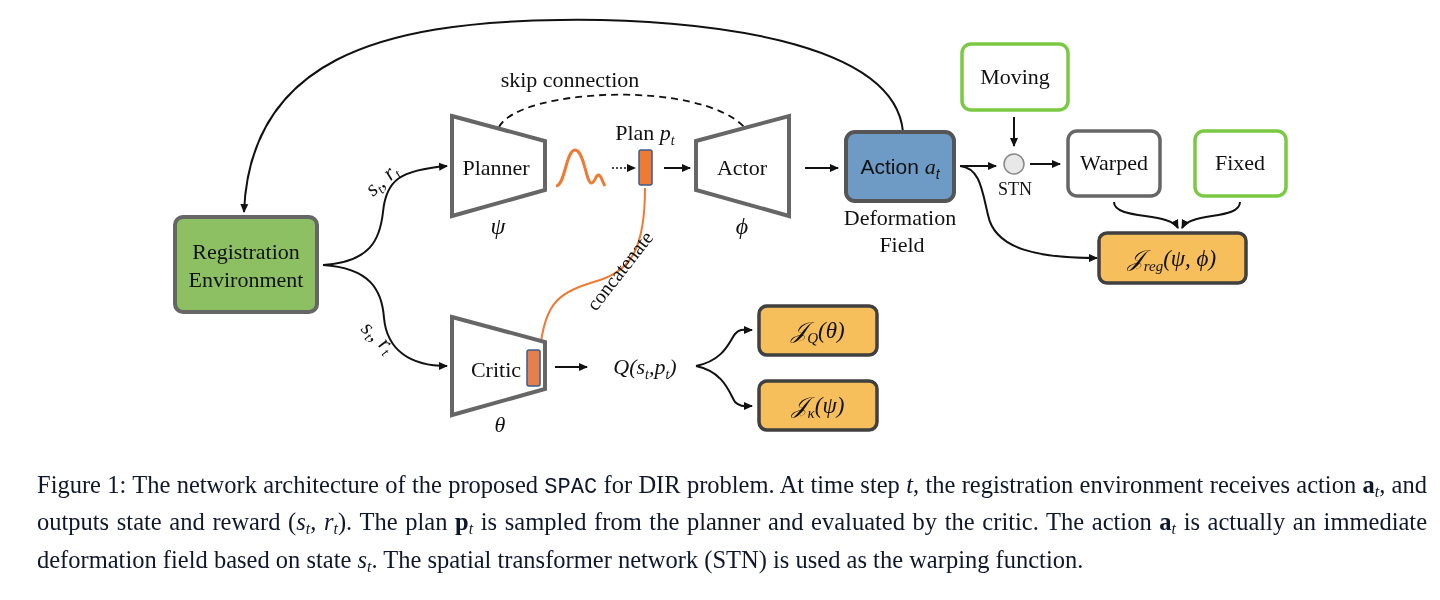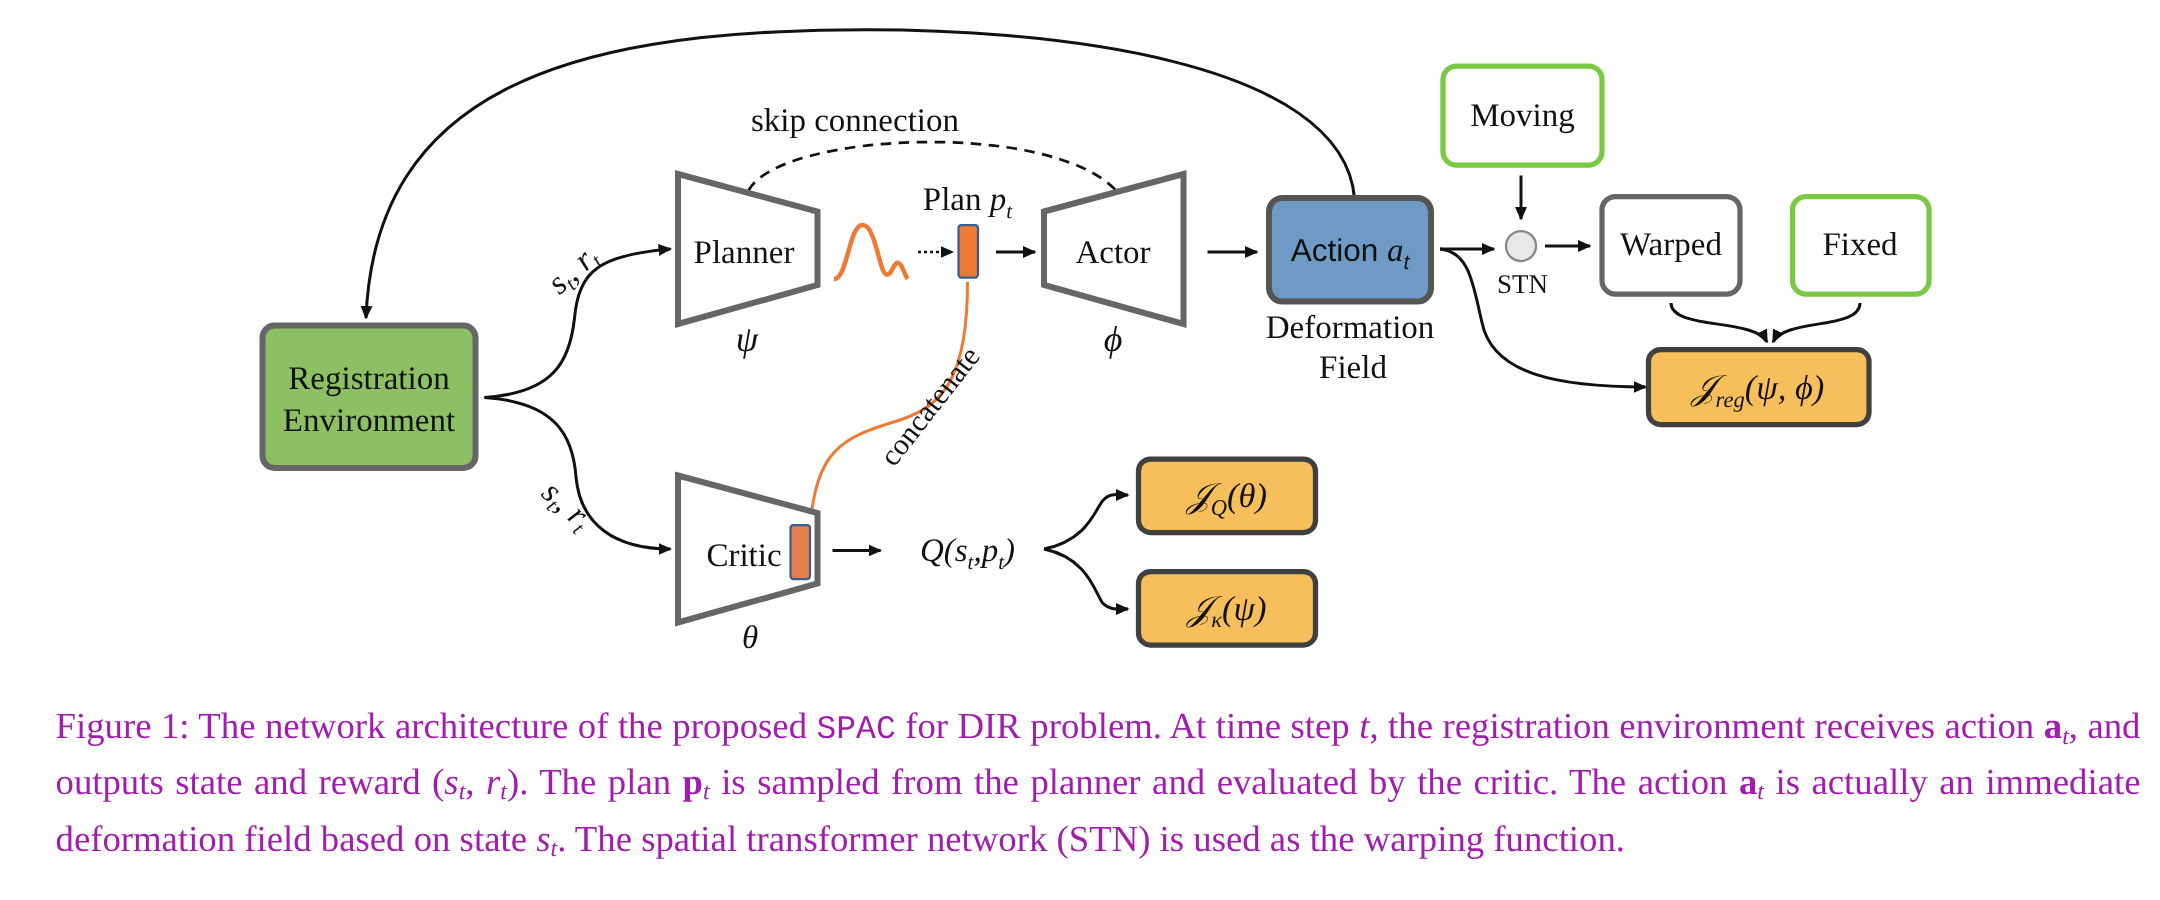--- a/index.html
+++ b/index.html
@@ -1,21 +1,21 @@
 <!DOCTYPE html>
 <html><head>
 <meta charset="utf-8">
 <style>
   html, body { margin: 0; padding: 0; background: #ffffff; }
   body { width: 1440px; height: 600px; position: relative; overflow: hidden; font-family: "Liberation Serif", "DejaVu Serif", serif; color: #111; }
   #diagram { position: absolute; left: 0; top: 0; width: 1440px; height: 460px; }
   #diagram text { font-family: "Liberation Serif", "DejaVu Serif", serif; fill: #111; }
   .sans { font-family: "Liberation Sans", "DejaVu Sans", sans-serif !important; }
   .ital { font-style: italic; }
-  #caption { position: absolute; left: 37px; top: 470px; width: 1390px; font-size: 24.5px; line-height: 30.5px; color: #a21caf; text-align: justify; }
+  #caption { position: absolute; left: 37px; top: 470px; width: 1390px; font-size: 24.5px; line-height: 30.5px; color: #0f172a; text-align: justify; }
   #caption .mono { font-family: "Liberation Mono", "DejaVu Sans Mono", monospace; font-size: 22px; }
   #caption i { font-style: italic; }
   #caption b { font-weight: bold; }
   sub { font-size: 0.65em; vertical-align: -0.25em; }
 </style>
 </head>
 <body>
 
 <svg id="diagram" viewBox="0 0 1440 460" xmlns="http://www.w3.org/2000/svg">
   <defs>

